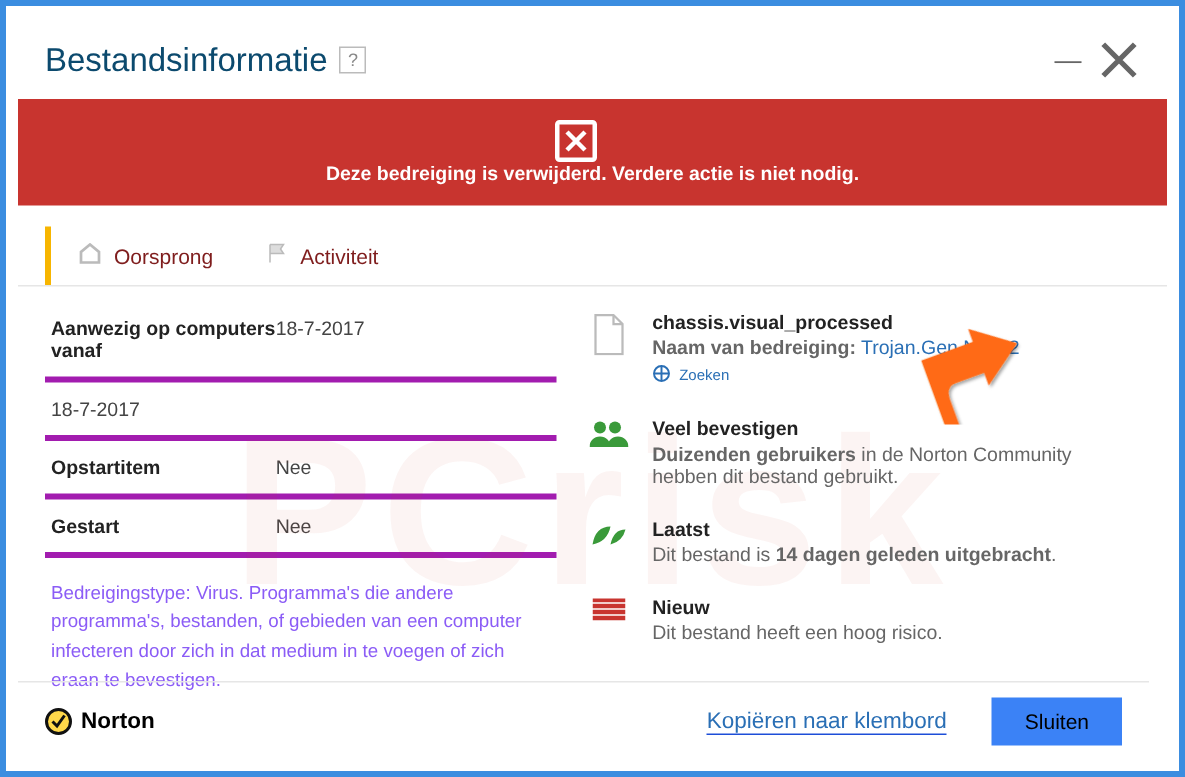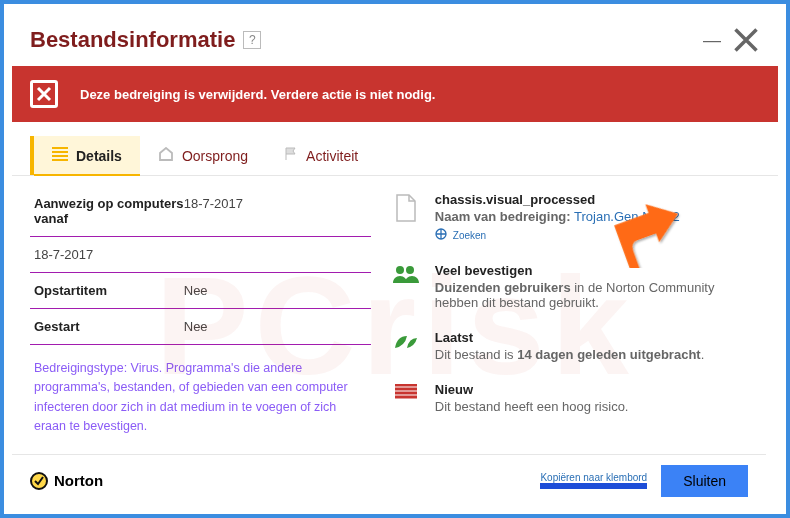--- a/index.html
+++ b/index.html
@@ -1,59 +1,59 @@
 <!DOCTYPE html>
 <html><head>
 <meta charset="utf-8">
 <style>
   * { box-sizing: border-box; margin: 0; padding: 0; }
   html, body { width: 790px; height: 518px; font-family: "Segoe UI", Arial, sans-serif; background: #fff; }
   .outer { width: 790px; height: 518px; border: 4px solid #3b8de0; position: relative; background: #fff; overflow: hidden; }
   .window { position: absolute; inset: 8px; background: #fff; }
 
   .titlebar { display: flex; align-items: center; padding: 14px 18px 12px 18px; }
-  .title { font-size: 22px; font-weight: 700; color: #7f1d1d; }
+  .title { font-size: 22px; font-weight: 400; color: #0c4a6e; }
   .help-badge { display: inline-block; width: 18px; height: 18px; border: 1px solid #bbb; color: #888; font-size: 12px; text-align: center; line-height: 16px; margin-left: 8px; }
   .titlebar-spacer { flex: 1; }
   .titlebar-btn { width: 28px; height: 28px; display: flex; align-items: center; justify-content: center; color: #666; font-size: 18px; cursor: pointer; margin-left: 6px; }
 
-  .alert-bar { background: #c8342f; color: #fff; display: flex; align-items: center; padding: 14px 18px; font-size: 13px; font-weight: 600; }
+  .alert-bar { background: #c8342f; color: #fff; display: flex; align-items: center; padding: 14px 18px; font-size: 13px; font-weight: 600; flex-direction: column; }
   .alert-x { width: 28px; height: 28px; border: 3px solid #fff; border-radius: 3px; display: flex; align-items: center; justify-content: center; margin-right: 22px; }
   .alert-x svg { width: 16px; height: 16px; }
 
   .tabbar { display: flex; align-items: stretch; border-bottom: 1px solid #e6e6e6; margin-top: 14px; padding: 0 18px; height: 40px; }
   .ind { width: 4px; background: #f7b500; margin-right: 0; }
   .tab { display: flex; align-items: center; gap: 8px; padding: 0 18px; font-size: 14px; color: #7f1d1d; cursor: pointer; }
   .tab.active { background: #fff6d9; color: #222; font-weight: 700; position: relative; }
   .tab.active::after { content:""; position:absolute; left:0; right:0; bottom:-1px; height:2px; background:#f7b500; }
   .tab .ticon { color: #aaa; }
   .tab.active .ticon { color: #f7b500; }
 
   .content { display: flex; padding: 10px 18px 0 18px; gap: 20px; height: 300px; position: relative; }
   .left { width: 48%; }
-  .row { display: flex; font-size: 13px; color: #333; padding: 10px 4px; border-bottom: 1px solid #a21caf; }
+  .row { display: flex; font-size: 13px; color: #333; padding: 10px 4px; border-bottom: 4px solid #a21caf; }
   .row .label { width: 45%; font-weight: 700; color: #222; }
   .row .value { color: #444; }
   .desc { font-size: 12.5px; color: #8b5cf6; line-height: 1.55; padding: 14px 4px 0 4px; }
 
   .right { width: 52%; display: flex; flex-direction: column; gap: 20px; padding-top: 6px; font-size: 13px; position: relative; }
   .item { display: flex; gap: 14px; }
   .item .icon { width: 30px; display: flex; justify-content: center; padding-top: 2px; }
   .item .body { flex: 1; }
   .item .h { font-weight: 700; color: #222; margin-bottom: 2px; }
   .item .s { color: #666; }
   .link { color: #2a6fb5; cursor: pointer; }
   .search-row { display: inline-flex; align-items: center; gap: 6px; font-size: 10px; color: #2a6fb5; margin-top: 4px; cursor: pointer; }
   .threat-name { color: #2a6fb5; }
 
   .footer { position: absolute; left: 0; right: 12px; bottom: 0; height: 52px; border-top: 1px solid #e6e6e6; display: flex; align-items: center; padding: 0 18px; }
   .norton { display: flex; align-items: center; gap: 6px; font-weight: 700; font-size: 15px; }
   .norton .chk { width: 18px; height: 18px; border: 2px solid #111; border-radius: 50%; display: flex; align-items: center; justify-content: center; background: #ffd84a; }
   .footer-spacer { flex: 1; }
-  .copy-link { color: #2a6fb5; font-size: 10px; border-bottom: 6px solid #1d4ed8; cursor: pointer; margin-right: 14px; }
+  .copy-link { color: #2a6fb5; font-size: 15px; border-bottom: 1px solid #1d4ed8; cursor: pointer; margin-right: 30px; }
   .close-btn { background: #3b82f6; border: 0; padding: 8px 22px; font-size: 14px; cursor: pointer; }
 
   
   .pointer { position: absolute; top: 18px; right: 56px; width: 96px; height: 64px; pointer-events: none; }
 
   
   .wm { position:absolute; inset:0; pointer-events:none; display:flex; align-items:center; justify-content:center;text-align:right; }
   .wm span { font-size: 140px; font-weight: 700; color: rgba(200,60,50,0.06); letter-spacing: 6px; }
 </style>
 </head>
@@ -78,28 +78,20 @@
       <span class="alert-x">
         <svg viewBox="0 0 16 16">
             <path d="M2 2 L14 14 M14 2 L2 14" stroke="#fff" stroke-width="3" fill="none"></path>
           </svg>
       </span>
       <span>Deze bedreiging is verwijderd. Verdere actie is niet nodig.</span>
     </div>
 
     <div class="tabbar">
       <div class="ind"></div>
-      <div class="tab active">
-        <span class="ticon">
-          <svg width="16" height="14" viewBox="0 0 16 14">
-              <path d="M0 1h16M0 5h16M0 9h16M0 13h16" stroke="#f7b500" stroke-width="2"></path>
-            </svg>
-        </span>
-        <span>Details</span>
-      </div>
       <div class="tab">
         <span class="ticon">
           <svg width="16" height="14" viewBox="0 0 16 14">
               <path d="M2 13V6l6-5 6 5v7H2z" fill="none" stroke="#bbb" stroke-width="1.8"></path>
             </svg>
         </span>
         <span>Oorsprong</span>
       </div>
       <div class="tab">
         <span class="ticon">

